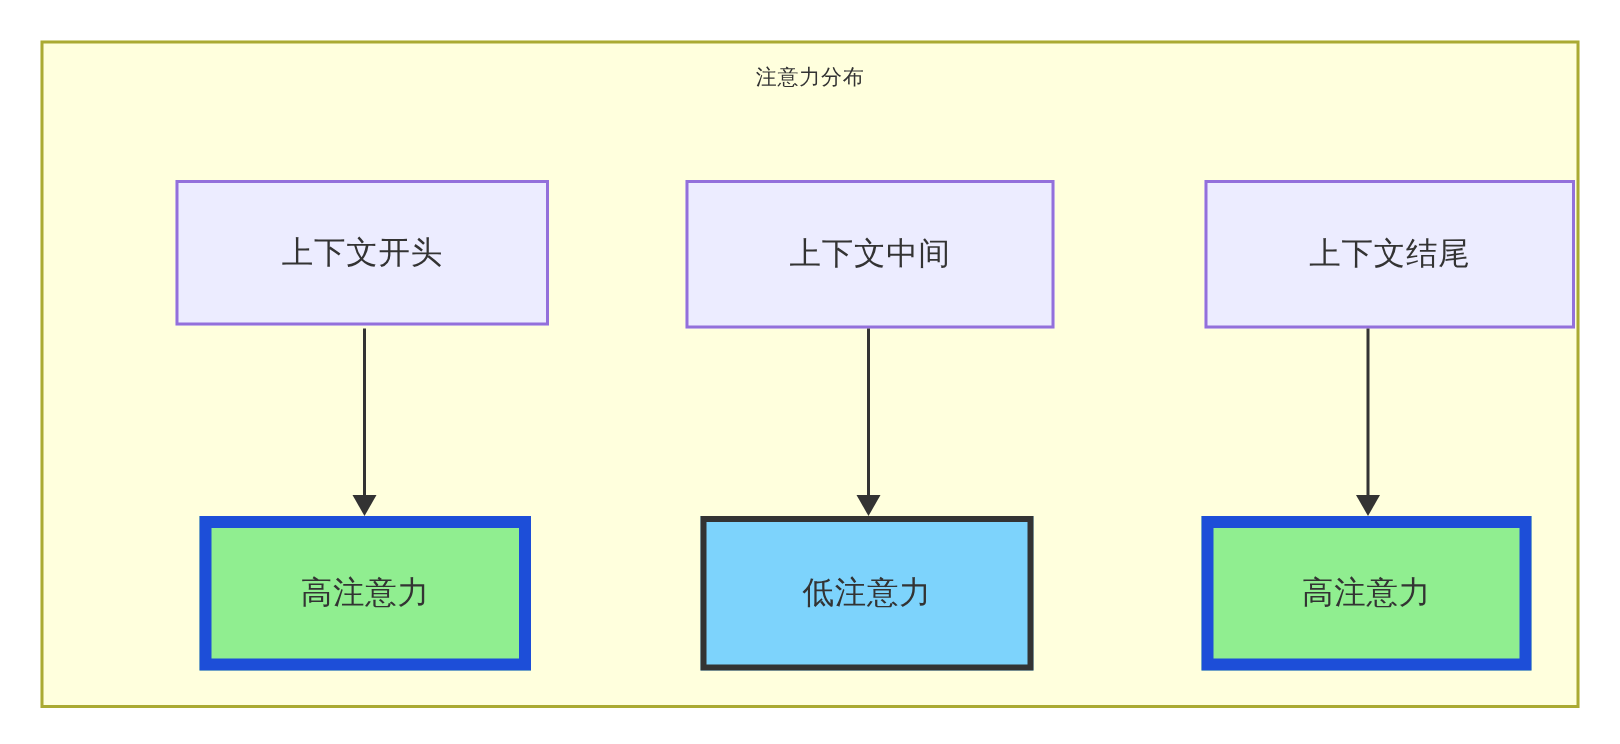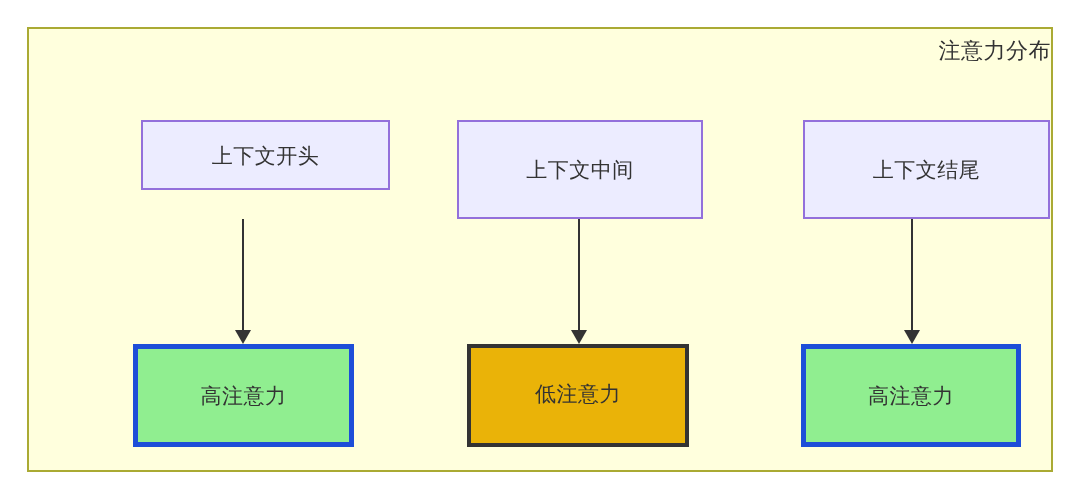--- a/index.html
+++ b/index.html
@@ -31,22 +31,22 @@
     box-sizing: border-box;
     background: #ffffdd;
     border: 2px solid #aaaa33;
   }
 
   .subgraph-title {
     position: absolute;
     left: 0;
     top: 8px;
     width: 100%;
-    text-align: right;
-    font-size: 22px;
+    text-align: center;
+    font-size: 14px;
     line-height: 28px;
     color: #333333;
     letter-spacing: 0.5px;
   }
 
   
   .node {
     position: absolute;
     box-sizing: border-box;
     display: flex;
@@ -59,31 +59,30 @@
     white-space: nowrap;
   }
 
   .node.ctx {
     background: #ececff;
     border: 2px solid #9370db;
   }
 
   .node.high {
     background: #90ee90;
-    border: 5px solid #1d4ed8;
+    border: 8px solid #1d4ed8;
   }
 
   .node.low {
-    background: #eab308;
+    background: #7dd3fc;
     border: 4px solid #333333;
-    font-family: Liberation Mono, monospace;
   }
 
   
-  .col1-top { left: 88px;  top: 91px; width: 249px; height: 70px; margin-left: 24px; }
+  .col1-top { left: 88px;  top: 91px; width: 249px; height: 97px; }
   .col2-top { left: 428px; top: 91px; width: 246px; height: 99px; }
   .col3-top { left: 774px; top: 91px; width: 247px; height: 99px; }
 
   .col1-bot { left: 104px; top: 315px; width: 221px; height: 103px; }
   .col2-bot { left: 438px; top: 315px; width: 222px; height: 103px; }
   .col3-bot { left: 772px; top: 315px; width: 220px; height: 103px; }
 
   
   .edge {
     position: absolute;

